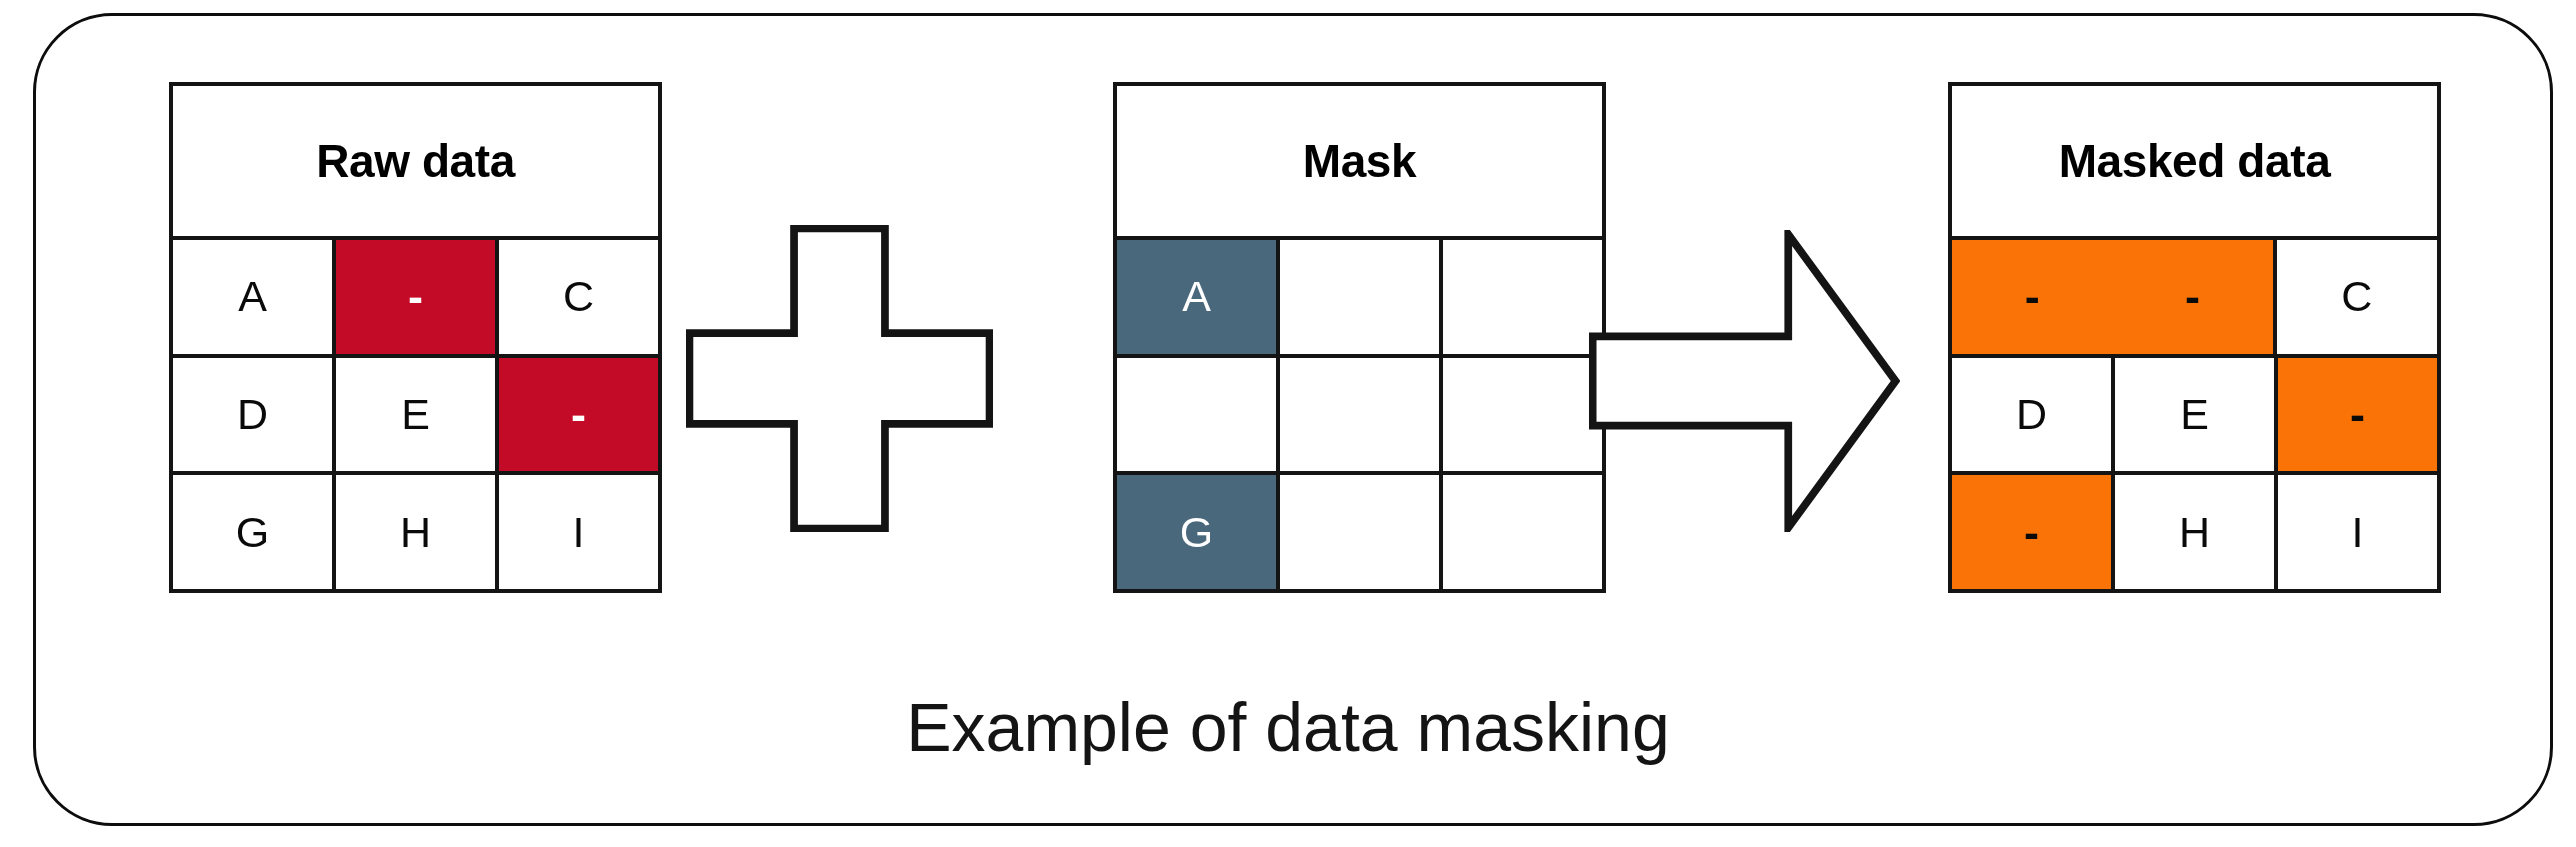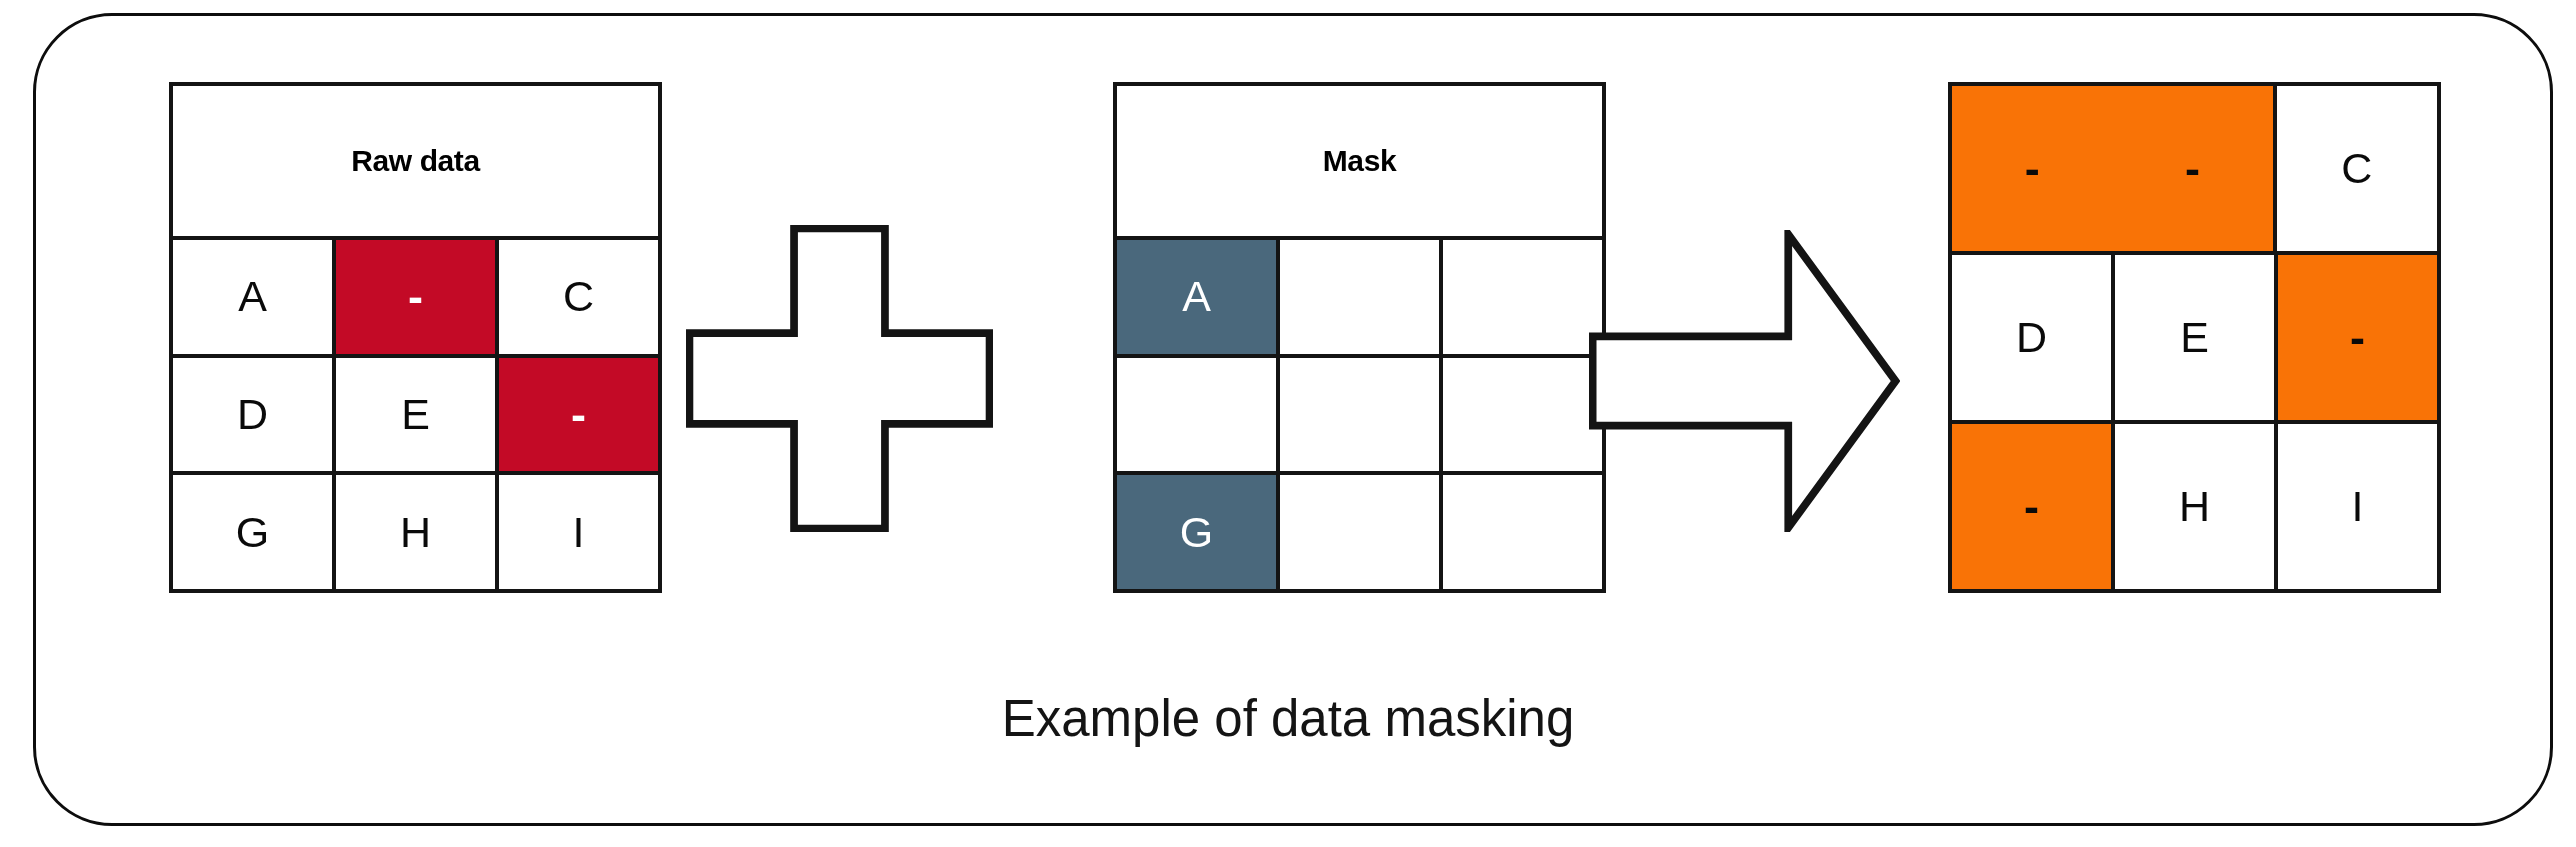--- a/index.html
+++ b/index.html
@@ -48,21 +48,21 @@
     height: 154px;
     flex: 0 0 154px;
     box-sizing: border-box;
     border-bottom: 4.3px solid #141414;
     display: flex;
     align-items: center;
     justify-content: center;
     background: #ffffff;
   }
   .table-title {
-    font-size: 30px;
+    font-size: 46px;
     font-weight: bold;
     color: #000000;
     letter-spacing: -0.4px;
     line-height: 1;
     white-space: nowrap;
   }
   .table-body {
     flex: 1 1 auto;
     display: flex;
     flex-direction: column;
@@ -137,21 +137,21 @@
     height: 302px;
   }
 
   
   #caption {
     position: absolute;
     left: 0;
     top: 693px;
     width: 2576px;
     text-align: center;
-    font-size: 51px;
+    font-size: 68px;
     color: #141414;
     line-height: 1;
     white-space: nowrap;
   }
 </style>
 </head>
 <body>
 
 <div id="canvas">
 
@@ -217,20 +217,23 @@
     </div>
   </div>
 
   <div id="arrow-symbol">
     <svg viewBox="0 0 362 352" width="311" height="302" xmlns="http://www.w3.org/2000/svg">
       <polygon points="4,124 232,124 232,5 357,176 232,347 232,228 4,228" fill="#ffffff" stroke="#141414" stroke-width="9" stroke-linejoin="miter"></polygon>
     </svg>
   </div>
 
   <div class="data-table" id="table-masked">
+    <div class="table-title-row">
+      <span class="table-title">Masked data</span>
+    </div>
     <div class="table-body">
 
       <div class="table-row">
         <div class="cell fill-orange dash no-right-border">-</div>
         <div class="cell fill-orange dash">-</div>
         <div class="cell">C</div>
       </div>
 
       <div class="table-row">
         <div class="cell">D</div>

